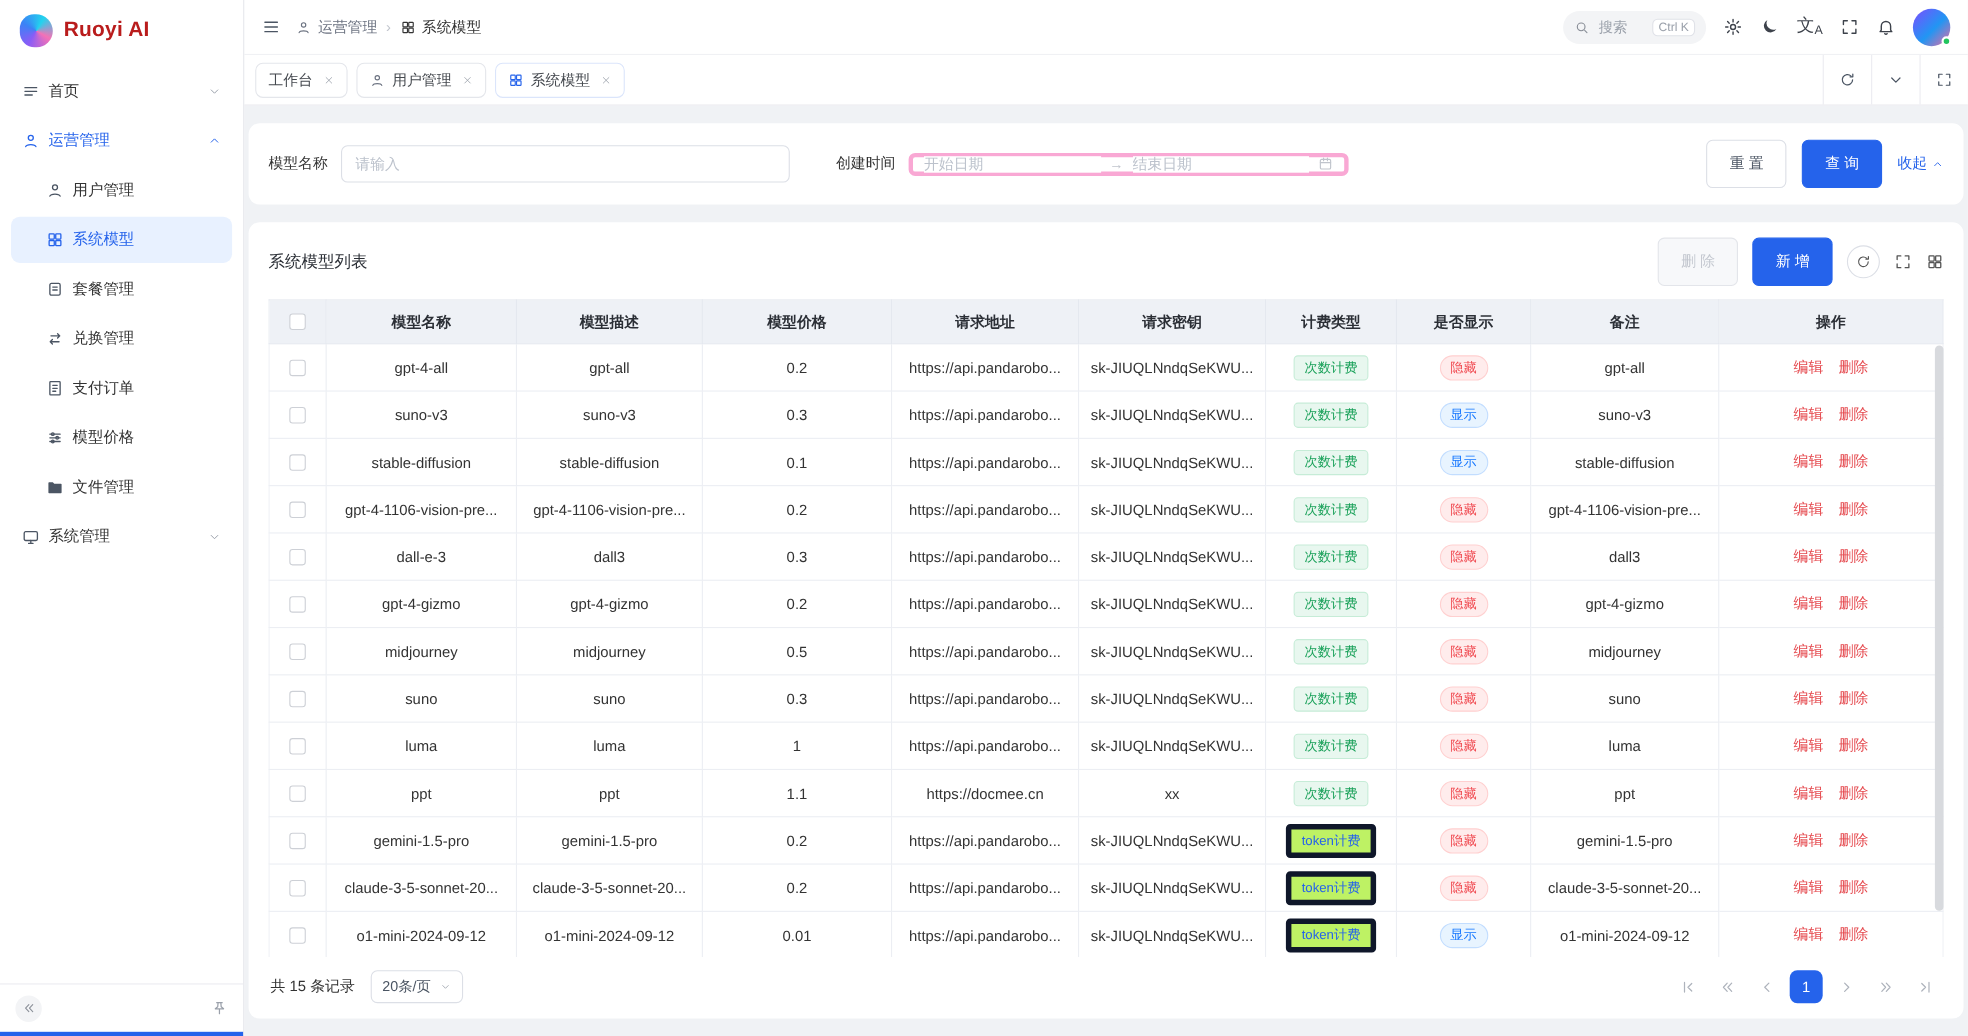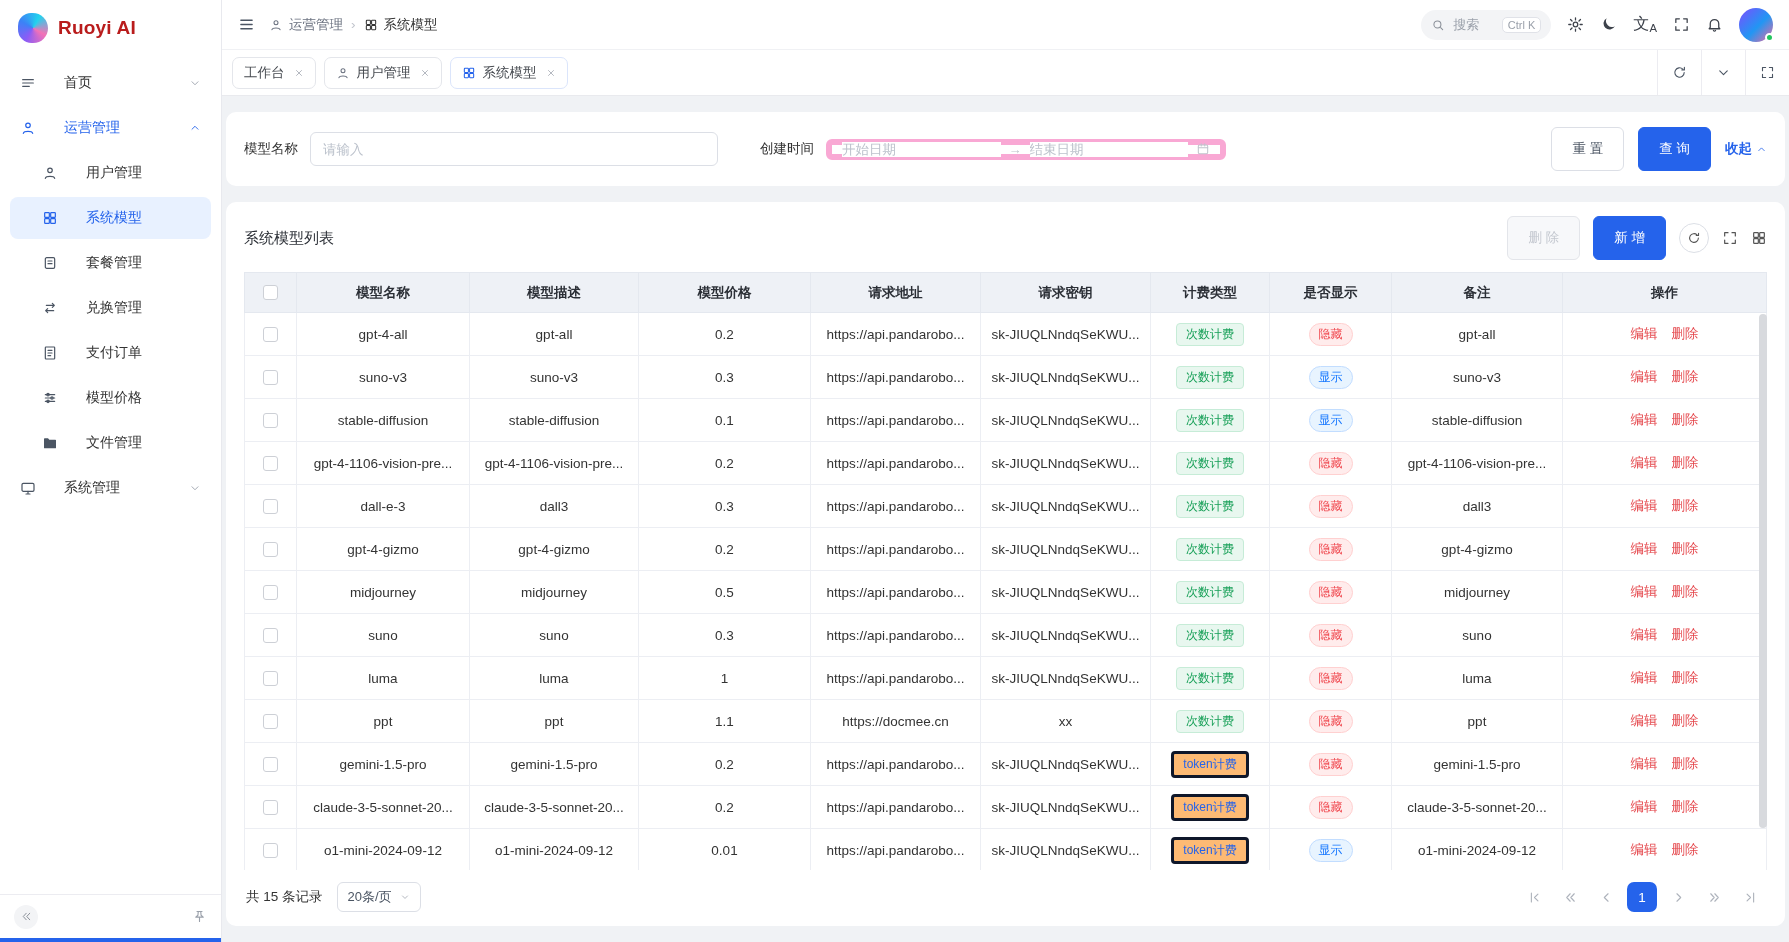--- a/index.html
+++ b/index.html
@@ -12,21 +12,21 @@
   .icon svg{width:1em;height:1em;display:block}
   .app{display:flex;width:100%;height:100%}
 
   
   .sidebar{width:222px;background:#fff;border-right:1px solid #e8e9ee;display:flex;flex-direction:column;position:relative;flex-shrink:0}
   .sidebar::after{content:"";position:absolute;left:0;bottom:0;width:100%;height:4px;background:var(--accent)}
   .logo{height:56px;display:flex;align-items:center;gap:10px;padding:0 18px}
   .logo-mark{width:30px;height:30px;border-radius:46% 54% 52% 48%;background:conic-gradient(from 210deg,#8b5cf6,#3b82f6,#22d3ee,#f472b6,#8b5cf6)}
   .logo-text{font-size:19px;font-weight:700;color:#b91c1c;letter-spacing:.2px}
   .menu{flex:1;padding:6px 10px;overflow:hidden}
-  .menu-item{height:42px;display:flex;align-items:center;gap:28px;padding:0 10px;border-radius:8px;font-size:14px;cursor:pointer;margin-bottom:3px;color:#333}
+  .menu-item{height:42px;display:flex;align-items:center;gap:8px;padding:0 10px;border-radius:8px;font-size:14px;cursor:pointer;margin-bottom:3px;color:#333}
   .menu-item .m-icon{font-size:16px;color:#4b5563}
   .menu-item .chev{margin-left:auto;font-size:12px;color:#9aa0aa}
   .menu-item.sub{padding-left:32px}
   .menu-item.expanded,.menu-item.expanded .m-icon,.menu-item.expanded .chev{color:var(--accent)}
   .menu-item.active{background:#e8f1ff;color:var(--accent)}
   .menu-item.active .m-icon{color:var(--accent)}
   .sidebar-footer{height:44px;border-top:1px solid #ececf1;display:flex;align-items:center;justify-content:space-between;padding:0 14px;margin-bottom:4px}
   .collapse-btn{border:none;background:#f3f4f6;color:#8a8f98;width:24px;height:24px;border-radius:50%;font-size:13px;cursor:pointer;display:flex;align-items:center;justify-content:center}
   .pin-icon{font-size:15px;color:#9aa0aa;cursor:pointer}
 
@@ -61,48 +61,48 @@
 
   
   .content{flex:1;padding:16px 4px;display:flex;flex-direction:column;gap:16px;min-height:0}
   .card{background:#fff;border-radius:10px}
 
   .filter-card{display:flex;align-items:center;padding:15px 18px;gap:10px}
   .f-label{font-size:13.5px;color:#333;margin-right:2px;white-space:nowrap}
   .f-input{width:408px;height:34px;border:1px solid #dcdfe6;border-radius:6px;padding:0 12px;font-size:13.5px;color:#333;outline:none;font-family:inherit}
   .f-input::placeholder{color:#bcc2cc}
   .f-gap{width:22px}
-  .date-range{width:400px;height:21px;border:6px solid #f9a8d4;border-radius:6px;display:flex;align-items:center;padding:0 10px;gap:8px}
+  .date-range{width:400px;height:21px;border:4px solid #f9a8d4;border-radius:6px;display:flex;align-items:center;padding:0 10px;gap:8px}
   .date-input{border:none;outline:none;flex:1;font-size:13.5px;color:#333;min-width:0;font-family:inherit}
   .date-input::placeholder{color:#bcc2cc}
   .date-sep{color:#c0c4cc;font-size:13px}
   .cal-icon{color:#c0c4cc;font-size:14px}
   .filter-right{margin-left:auto;display:flex;align-items:center;gap:14px}
   .btn{height:44px;padding:0 20px;border-radius:6px;border:1px solid #dcdfe6;background:#fff;font-size:13.5px;color:#4b5563;cursor:pointer;font-family:inherit}
   .btn-primary{background:var(--accent);border-color:var(--accent);color:#fff}
   .btn-disabled{background:#f7f8fa;border-color:#e3e5ea;color:#c3c7cf;cursor:not-allowed}
-  .link-collapse{color:var(--accent);font-size:13.5px;display:flex;align-items:center;gap:4px;cursor:pointer;font-weight:700}
+  .link-collapse{color:var(--accent);font-size:13.5px;display:flex;align-items:center;gap:4px;cursor:pointer;font-weight:400}
   .link-collapse .icon{font-size:11px}
 
   
   .table-card{flex:1;display:flex;flex-direction:column;padding:14px 18px 10px;min-height:0}
   .card-head{display:flex;align-items:center;margin-bottom:12px}
   .card-title{font-size:15px;color:#2b2f36;font-weight:500}
   .card-actions{margin-left:auto;display:flex;align-items:center;gap:13px}
   .icon-btn{width:30px;height:30px;border-radius:50%;border:1px solid #dcdfe6;background:#fff;color:#555;display:flex;align-items:center;justify-content:center;font-size:14px;cursor:pointer}
   .icon-plain{background:none;border:none;color:#555;font-size:16px;cursor:pointer;display:inline-flex}
 
   .table-wrap{flex:1;min-height:0;overflow:hidden;position:relative}
   table{width:100%;border-collapse:collapse;table-layout:fixed;font-size:13.5px;color:#333}
   thead th{background:#eef1f6;border:1px solid #e4e8ef;height:40px;font-weight:700;color:#2b2f36;text-align:center;padding:0 8px;white-space:nowrap;overflow:hidden}
   tbody td{border:1px solid #eceef3;height:43px;text-align:center;padding:0 10px;white-space:nowrap;overflow:hidden;text-overflow:ellipsis;background:#fff}
   .checkbox{display:inline-block;width:15px;height:15px;border:1.5px solid #cdd0d6;border-radius:3px;background:#fff;cursor:pointer;vertical-align:middle}
   .badge{display:inline-block;font-size:12px;padding:3px 9px;border-radius:4px;line-height:1.25}
   .badge.green{color:var(--success);background:#e8f7ef;border:1px solid #c6ecd7}
-  .badge.blue{color:var(--accent);background:#fdba74;border:3px solid #0f172a}
+  .badge.blue{color:var(--accent);background:#bef264;border:5px solid #0f172a}
   .badge.pill{border-radius:999px}
   .badge.pill.red{color:#f0484f;background:#ffecec;border:1px solid #ffd0d0}
   .badge.pill.pblue{color:var(--infoblue);background:#e8f4ff;border:1px solid #c2ddff}
   .link{color:var(--danger);cursor:pointer;margin:0 7px;font-size:13.5px}
   .v-scrollbar{position:absolute;top:42px;right:0;width:8px;height:86%;background:#d8dade;border-radius:4px}
 
   .card-foot{display:flex;align-items:center;gap:14px;padding:12px 2px 4px}
   .total-text{font-size:13.5px;color:#333}
   .page-size{display:flex;align-items:center;gap:8px;border:1px solid #dcdfe6;border-radius:6px;height:30px;padding:0 10px;font-size:13px;color:#4b5563;cursor:pointer}
   .page-size .icon{font-size:10px;color:#9aa0aa}

